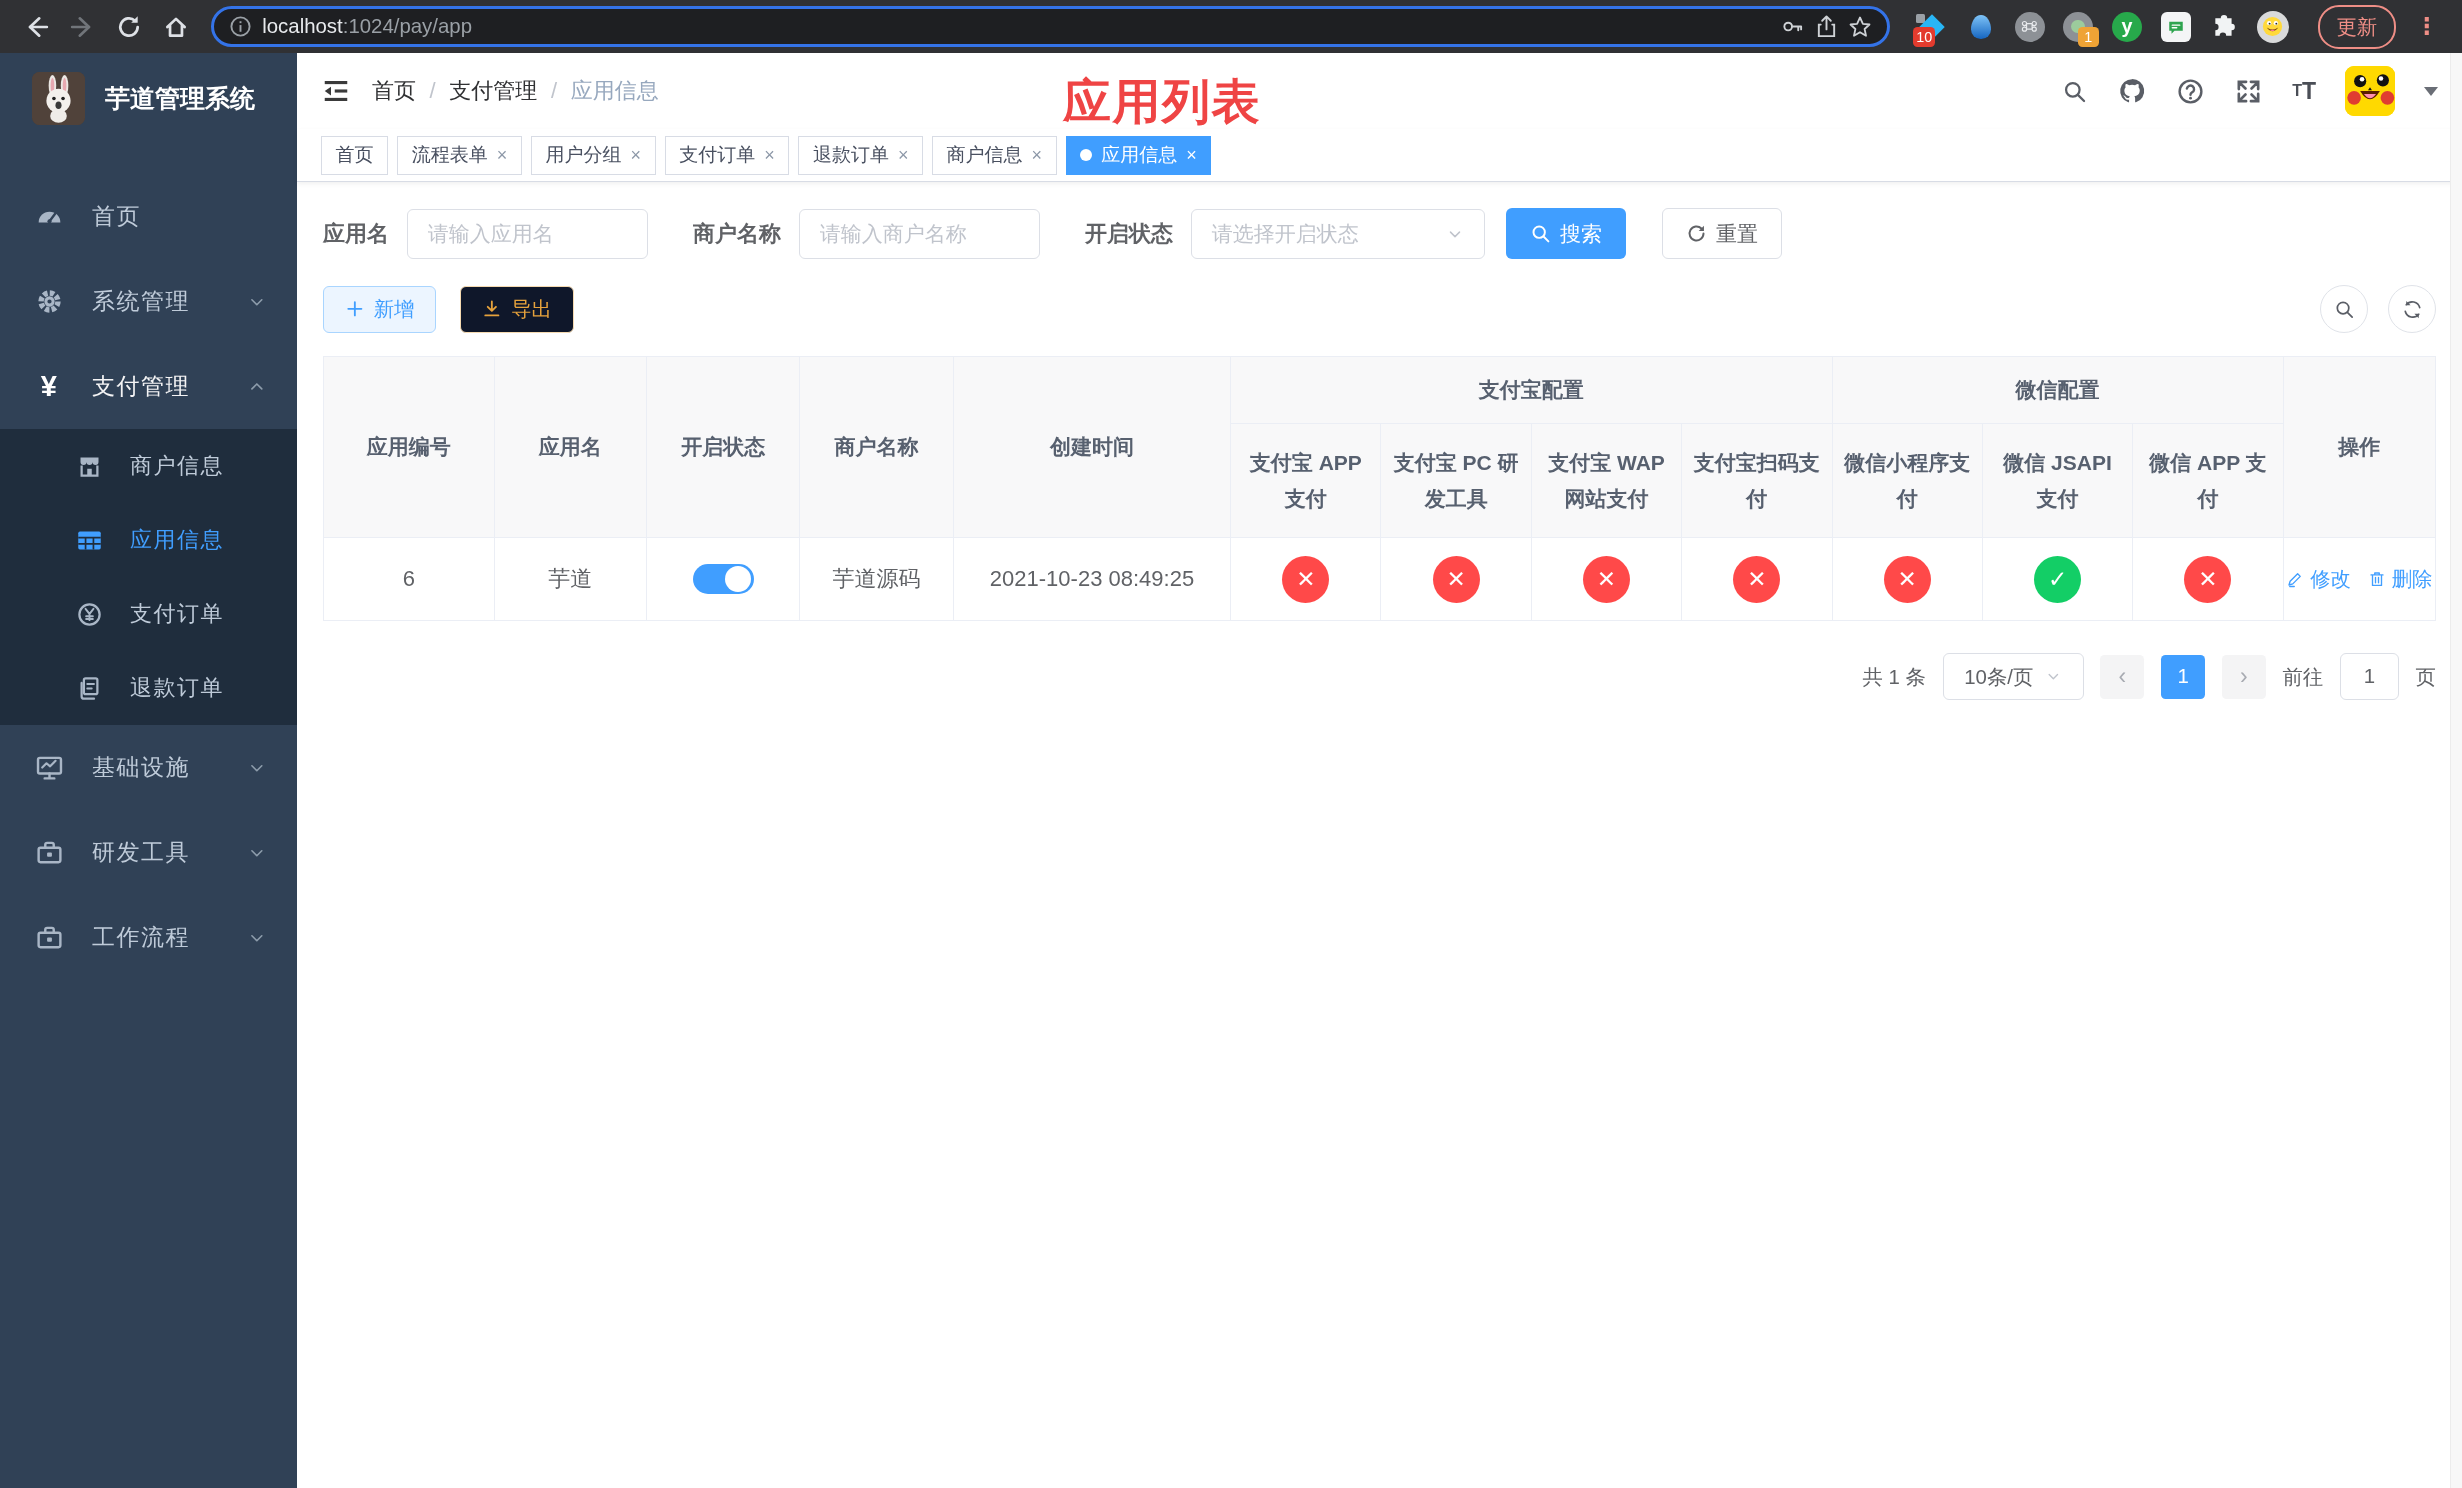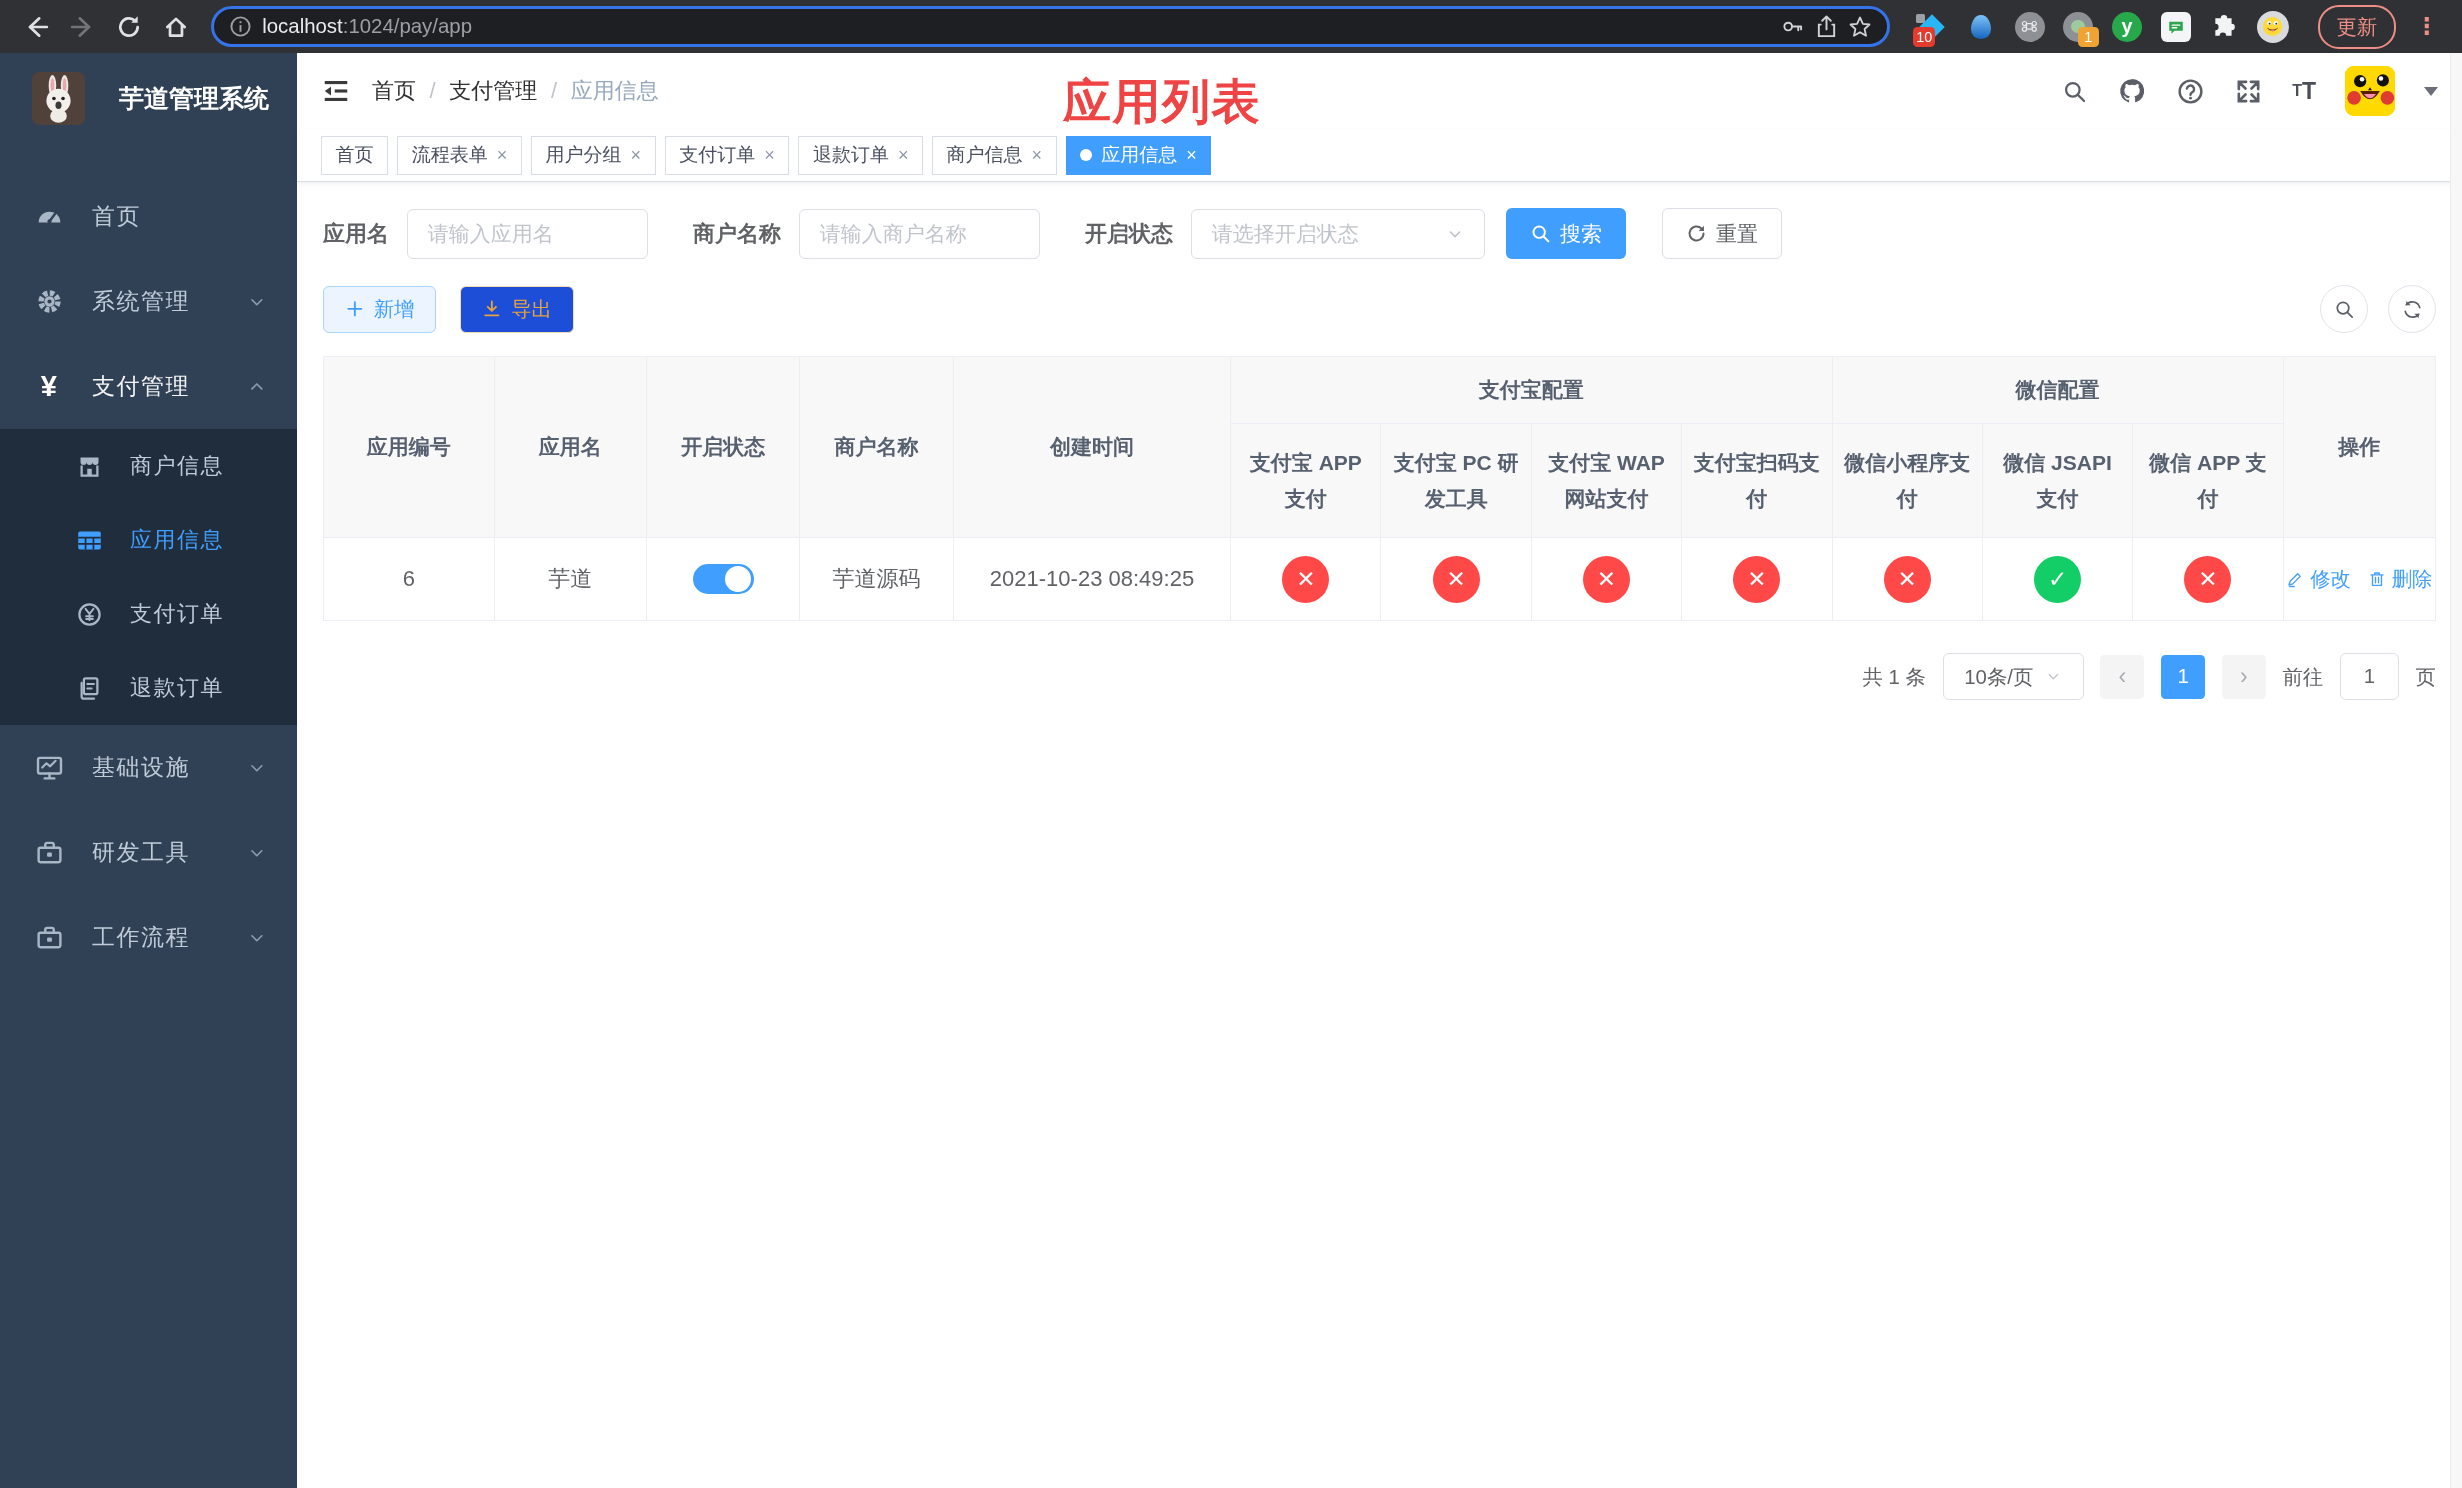--- a/index.html
+++ b/index.html
@@ -29,21 +29,21 @@
   .chat-ext { width:30px; height:30px; border-radius:6px; background:#f4f5f6; display:flex; align-items:center; justify-content:center; }
   .emoji-ext { width:32px; height:32px; border-radius:50%; background:#d9dadb; display:flex; align-items:center; justify-content:center; }
   .update-btn { border:2.3px solid #ef8e86; color:#ef8e86; border-radius:21px; font-size:20.4px; padding:6px 16.7px; margin:0 6px 0 10.6px; white-space:nowrap; }
   .kebab { color:#ef8e86; font-size:23px; font-weight:bold; letter-spacing:0.8px; padding:0 6px; }
 
   
   .app { display:flex; height:1436px; }
 
   
   .sidebar { width:297px; background:#304156; color:#bfcbd9; flex:0 0 auto; display:flex; flex-direction:column; }
-  .logo-row { height:91px; display:flex; align-items:center; gap:34px; padding-left:32px; }
+  .logo-row { height:91px; display:flex; align-items:center; gap:20px; padding-left:32px; }
   .logo-img { width:53px; height:53px; border-radius:7.6px; background:#4a3f39; overflow:hidden; flex:0 0 auto; }
   .logo-title { color:#fff; font-size:25px; font-weight:bold; white-space:nowrap; }
   .menu { margin-top:30px; }
   .m-item { height:85px; display:flex; align-items:center; padding:0 30px 0 33px; font-size:23px; letter-spacing:1.5px; cursor:pointer; }
   .m-item .mi { width:33px; margin-right:26px; display:flex; justify-content:center; color:#a9b6c6; flex:0 0 auto; }
   .m-item .chev { margin-left:auto; color:#8d9cab; }
   .m-item.open { color:#f4f4f5; }
   .submenu { background:#1f2d3d; }
   .s-item { height:74px; display:flex; align-items:center; padding-left:73px; font-size:22px; letter-spacing:1.5px; cursor:pointer; }
   .s-item .mi { width:33px; margin-right:24px; display:flex; justify-content:center; color:#a9b6c6; flex:0 0 auto; }
@@ -81,21 +81,21 @@
   .f-input::placeholder { color:#c0c4cc; }
   .gap { width:45px; flex:0 0 auto; }
   .f-select { width:294px; height:50px; border:1.5px solid #dcdfe6; border-radius:6px; display:flex; align-items:center; padding:0 19.7px; color:#c0c4cc; font-size:21px; position:relative; cursor:pointer; }
   .f-select .sel-chev { margin-left:auto; color:#c0c4cc; }
   .btn { height:51px; border-radius:6px; font-size:21px; display:inline-flex; align-items:center; gap:9px; padding:0 23px; cursor:pointer; border:1.5px solid transparent; white-space:nowrap; }
   .btn-primary { background:#409eff; color:#fff; margin-left:21px; }
   .btn-plain { background:#fff; border-color:#dcdfe6; color:#606266; margin-left:36px; }
   .action-row { display:flex; align-items:center; margin-bottom:23px; }
   .btn-sm { height:47px; border-radius:6px; font-size:20.4px; display:inline-flex; align-items:center; gap:9px; padding:0 21px; cursor:pointer; }
   .btn-add { background:#ecf5ff; border:1.5px solid #a9d5ff; color:#409eff; }
-  .btn-export { background:#1d4ed8; border:1.5px solid #f5dab1; color:#e6a23c; margin-left:24px; }
+  .btn-export { background:#0f172a; border:1.5px solid #f5dab1; color:#e6a23c; margin-left:24px; }
   .mini-circles { margin-left:auto; display:flex; gap:19.7px; }
   .mini-btn { width:48px; height:48px; border-radius:50%; border:1.5px solid #e0e3e9; background:#fff; color:#5a5e66; display:flex; align-items:center; justify-content:center; cursor:pointer; }
 
   table.grid { width:100%; border-collapse:collapse; table-layout:fixed; }
   .grid th, .grid td { border:0.8px solid #ebeef5; text-align:center; }
   .grid th { background:#f8f8f9; color:#57606f; font-size:21px; font-weight:bold; padding:13.6px 7.6px; line-height:1.7; }
   .grid thead tr.group-row th { height:67px; }
   .grid thead tr.sub-row th { height:114px; }
   .grid td { height:83px; color:#606266; font-size:22px; background:#fff; }
   .switch { width:61px; height:30px; border-radius:15px; background:#409eff; position:relative; display:inline-block; vertical-align:middle; cursor:pointer; }

